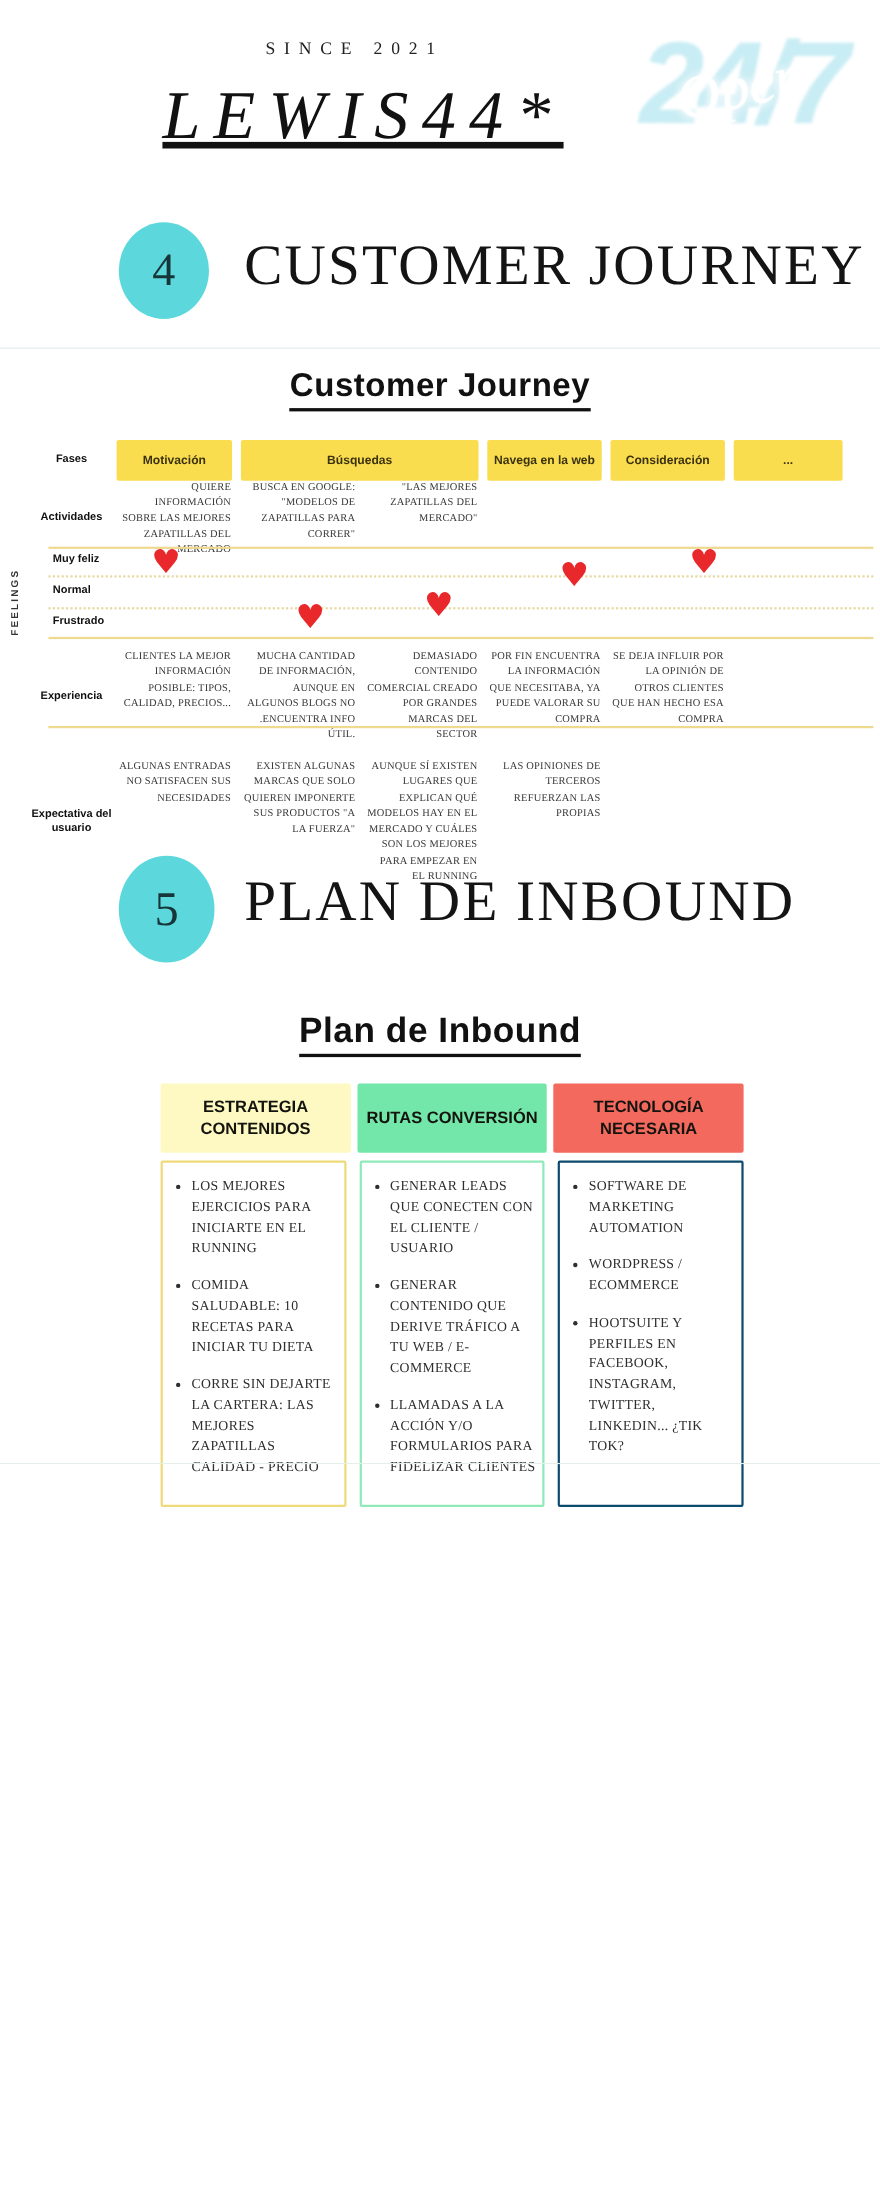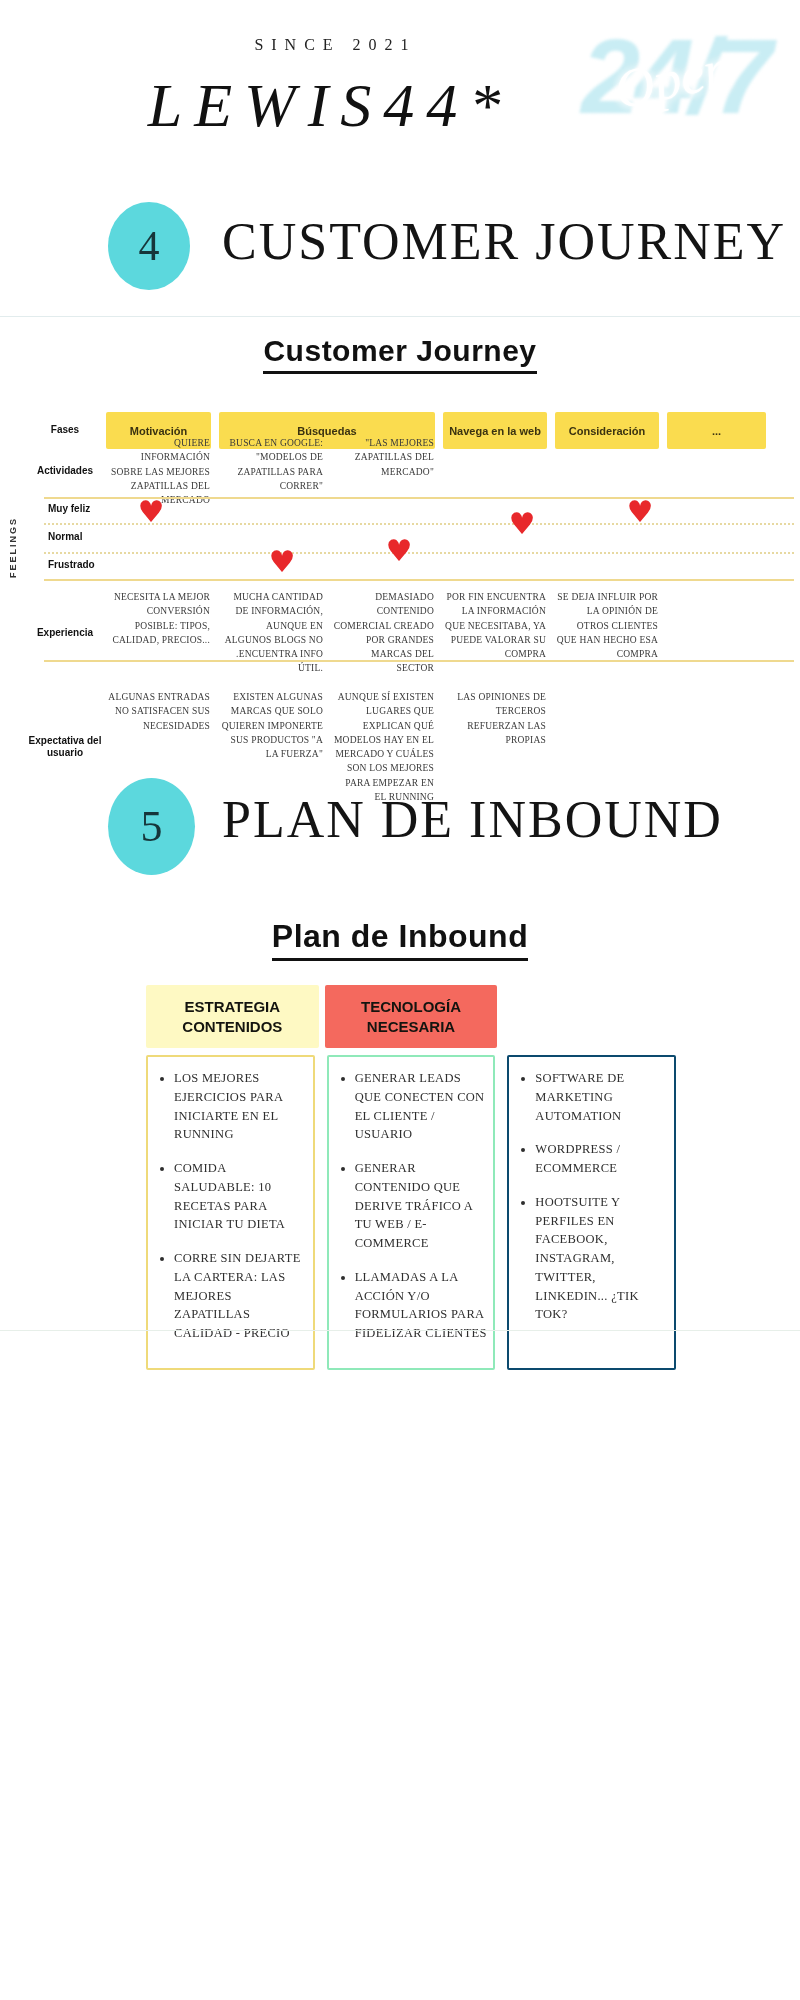--- a/index.html
+++ b/index.html
@@ -1,23 +1,23 @@
 <!DOCTYPE html>
 <html><head>
 <meta charset="utf-8">
 <style>
   html,body{margin:0;padding:0;background:#fff;}
   .page{position:relative;width:800px;height:2000px;margin:0 auto;background:#ffffff;overflow:hidden;
         font-family:"Liberation Sans",sans-serif;color:#1d1d1d;}
 
   
   .since{position:absolute;top:36px;left:0;width:645px;text-align:center;
-         font-family:"Liberation Serif",serif;font-size:16px;letter-spacing:8px;color:#222;padding-left:13px;}
+         font-family:"Liberation Serif",serif;font-size:16px;letter-spacing:8px;color:#222;}
   .logo{position:absolute;top:70px;left:0;width:660px;text-align:center;
-        font-family:"Liberation Serif",serif;font-style:italic;font-size:62px;letter-spacing:12px;color:#111;}
+        font-family:"Liberation Serif",serif;font-style:italic;font-size:62px;letter-spacing:12px;color:#111;text-decoration:underline;}
   .badge{position:absolute;left:552px;top:14px;width:245px;height:130px;}
   .badge-num{position:absolute;left:0;top:0;width:100%;text-align:center;
              font-family:"Liberation Sans",sans-serif;font-weight:bold;font-style:italic;
              font-size:106px;line-height:124px;letter-spacing:-5px;color:#c9edf4;
              filter:blur(1.5px);text-shadow:0 0 16px rgba(255,255,255,.85);}
   .badge-script{position:absolute;left:16px;top:34px;width:210px;text-align:center;
              font-family:"Liberation Serif",serif;font-style:italic;font-size:54px;color:#ffffff;
              transform:rotate(-12deg);text-shadow:0 0 2px #fff,0 0 8px #fff,0 1px 10px rgba(255,255,255,.9);}
 
   
@@ -40,21 +40,21 @@
   .card-title{position:absolute;left:0;width:800px;text-align:center;}
   .card-title span{display:inline-block;font-weight:bold;color:#111;
                    border-bottom:3px solid #111;padding-bottom:3px;}
   .jt{top:334px;font-size:30px;letter-spacing:.5px;}
   .pt{top:918px;font-size:32px;letter-spacing:.5px;}
 
   .row{position:absolute;left:28px;width:742px;display:grid;
        grid-template-columns:74px 113px 113px 111px 112px 112px 107px;}
   .rlabel{font-weight:bold;font-size:10px;color:#111;display:flex;align-items:center;
           justify-content:center;text-align:center;line-height:1.25;}
-  .phase-box{background:#fadc4f;border-radius:2px;margin:12px 4px;height:37px;
+  .phase-box{background:#fadc4f;border-radius:2px;margin:0 4px;height:37px;
              display:flex;align-items:center;justify-content:center;
              font-weight:bold;font-size:11px;color:#3a3210;}
   .span2{grid-column:3/5;}
   .cell{font-family:"Liberation Serif",serif;font-size:9.5px;line-height:1.5;
         letter-spacing:.2px;color:#3a3a3a;text-align:right;padding:0 5px;}
   .fases-row{top:400px;height:37px;}
   .activ-row{top:436px;}
   .exp-row{top:590px;}
   .expect-row{top:690px;}
 
@@ -140,21 +140,21 @@
   <div class="flabel" style="top:531px">Normal</div>
   <div class="flabel" style="top:559px">Frustrado</div>
   <span class="heart" style="left:135px;top:496px">♥</span>
   <span class="heart" style="left:266px;top:546px">♥</span>
   <span class="heart" style="left:383px;top:535px">♥</span>
   <span class="heart" style="left:506px;top:508px">♥</span>
   <span class="heart" style="left:624px;top:496px">♥</span>
 
   <div class="row exp-row">
     <div class="rlabel">Experiencia</div>
-    <div class="cell">NECESITA LA MEJOR CONVERSIÓN POSIBLE: TIPOS, CALIDAD, PRECIOS...</div>
+    <div class="cell">CLIENTES LA MEJOR INFORMACIÓN POSIBLE: TIPOS, CALIDAD, PRECIOS...</div>
     <div class="cell">MUCHA CANTIDAD DE INFORMACIÓN, AUNQUE EN ALGUNOS BLOGS NO .ENCUENTRA INFO ÚTIL.</div>
     <div class="cell">DEMASIADO CONTENIDO COMERCIAL CREADO POR GRANDES MARCAS DEL SECTOR</div>
     <div class="cell">POR FIN ENCUENTRA LA INFORMACIÓN QUE NECESITABA, YA PUEDE VALORAR SU COMPRA</div>
     <div class="cell">SE DEJA INFLUIR POR LA OPINIÓN DE OTROS CLIENTES QUE HAN HECHO ESA COMPRA</div>
   </div>
   <div class="fline solid" style="top:660px"></div>
 
   <div class="row expect-row">
     <div class="rlabel">Expectativa del usuario</div>
     <div class="cell">ALGUNAS ENTRADAS NO SATISFACEN SUS NECESIDADES</div>
@@ -167,20 +167,21 @@
     <span>5</span>
   </div>
   <div class="big-heading head5">PLAN DE INBOUND</div>
 
   <div class="card-title pt">
     <span>Plan de Inbound</span>
   </div>
 
   <div class="plan-headers">
     <div class="plan-head ph-yellow">ESTRATEGIA CONTENIDOS</div>
+    <div class="plan-head ph-green">RUTAS CONVERSIÓN</div>
     <div class="plan-head ph-red">TECNOLOGÍA NECESARIA</div>
   </div>
 
   <div class="plan-body">
     <div class="plan-box pb-yellow">
       <ul>
         <li>LOS MEJORES EJERCICIOS PARA INICIARTE EN EL RUNNING</li>
         <li>COMIDA SALUDABLE: 10 RECETAS PARA INICIAR TU DIETA</li>
         <li>CORRE SIN DEJARTE LA CARTERA: LAS MEJORES ZAPATILLAS CALIDAD - PRECIO</li>
       </ul>

